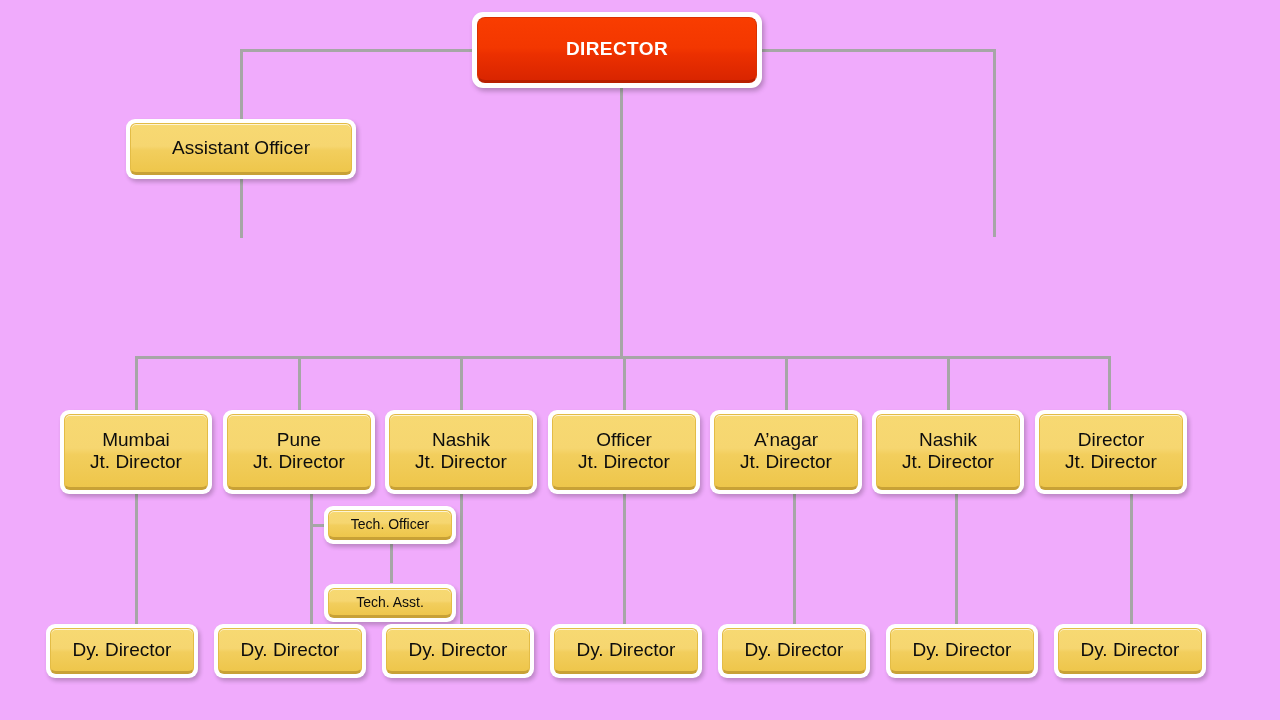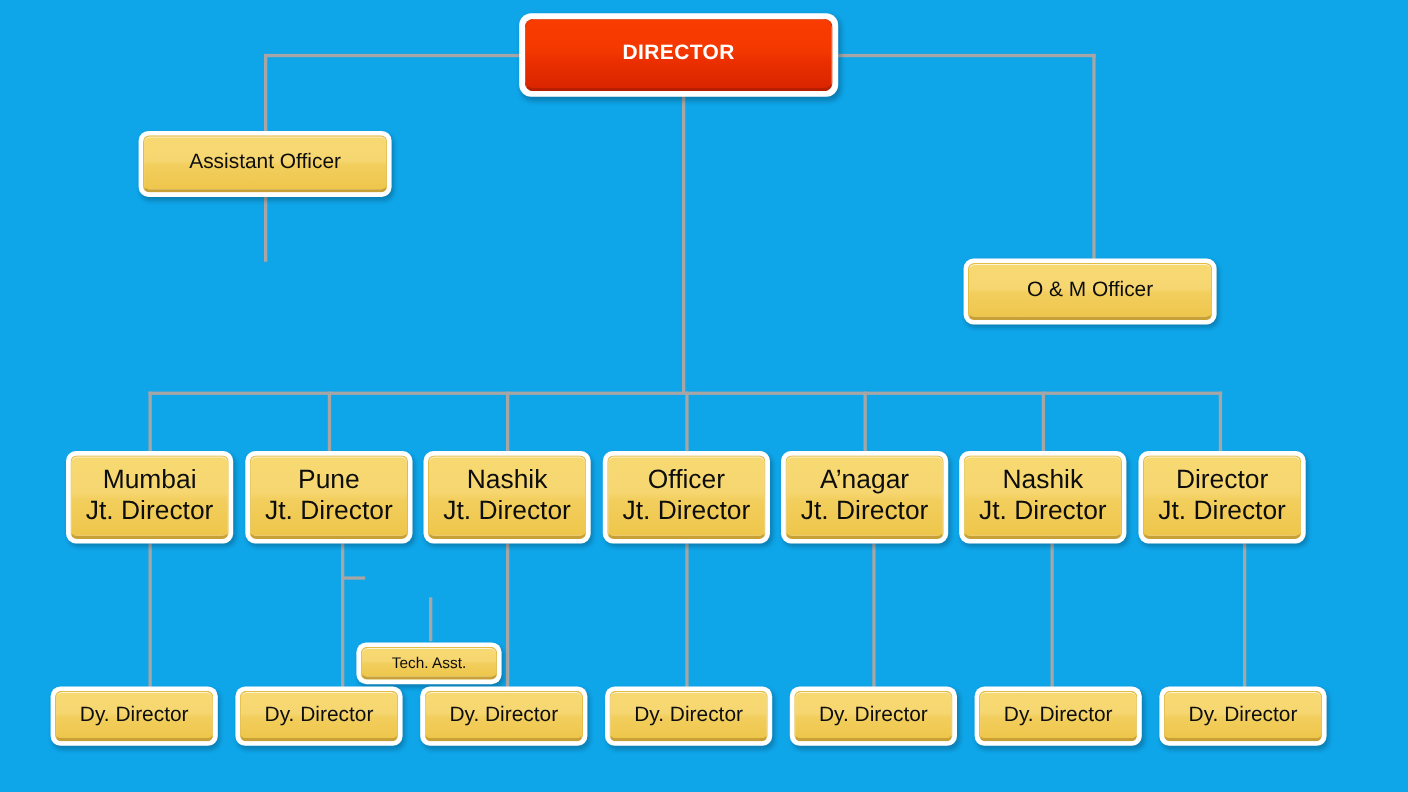--- a/index.html
+++ b/index.html
@@ -9,21 +9,21 @@
     background: #ffffff;
   }
   body {
     font-family: "Liberation Sans", sans-serif;
     -webkit-font-smoothing: antialiased;
   }
   #chart-canvas {
     position: relative;
     width: 1280px;
     height: 720px;
-    background: #0ea5e9;
+    background: #f0abfc;
     overflow: hidden;
   }
 
   
   .conn {
     position: absolute;
     background: #a6a6a6;
   }
   .conn.v { width: 3px; }
   .conn.h { height: 3px; }
@@ -73,21 +73,21 @@
     font-weight: bold;
     letter-spacing: 0.4px;
     border-radius: 8px;
   }
 
   .lbl { display: block; white-space: nowrap; }
 
   
   .s-director .inner { font-size: 19px; }
   .s-big      .inner { font-size: 19px; }
-  .s-unit     .inner { font-size: 24px; }
+  .s-unit     .inner { font-size: 19px; }
   .s-dy       .inner { font-size: 19px; }
   .s-small    .inner { font-size: 14px; }
 </style>
 </head>
 <body>
 
 <div id="chart-canvas">
 
   <div class="conn h" style="left:240px; top:49px; width:238px;"></div>
   <div class="conn v" style="left:240px; top:49px; height:72px;"></div>
@@ -126,25 +126,20 @@
     </div>
   </div>
 
   <div class="node gold s-big" style="left:126px; top:119px; width:230px; height:60px;">
     <div class="inner">
       <span class="lbl">Assistant Officer</span>
     </div>
   </div>
 
 
-  <div class="node gold s-big" style="left:876px; top:235px; width:230px; height:60px;">
-    <div class="inner">
-      <span class="lbl">O &amp; M Officer</span>
-    </div>
-  </div>
 
   <div class="node gold s-unit" style="left:60px; top:410px; width:152px; height:84px;">
     <div class="inner">
       <span class="lbl">Mumbai</span>
       <span class="lbl">Jt. Director</span>
     </div>
   </div>
 
   <div class="node gold s-unit" style="left:223px; top:410px; width:152px; height:84px;">
     <div class="inner">
@@ -181,20 +176,25 @@
     </div>
   </div>
 
   <div class="node gold s-unit" style="left:1035px; top:410px; width:152px; height:84px;">
     <div class="inner">
       <span class="lbl">Director</span>
       <span class="lbl">Jt. Director</span>
     </div>
   </div>
 
+  <div class="node gold s-small" style="left:324px; top:506px; width:132px; height:38px;">
+    <div class="inner">
+      <span class="lbl">Tech. Officer</span>
+    </div>
+  </div>
 
   <div class="node gold s-small" style="left:324px; top:584px; width:132px; height:38px;">
     <div class="inner">
       <span class="lbl">Tech. Asst.</span>
     </div>
   </div>
 
   <div class="node gold s-dy" style="left:46px; top:624px; width:152px; height:54px;">
     <div class="inner">
       <span class="lbl">Dy. Director</span>

